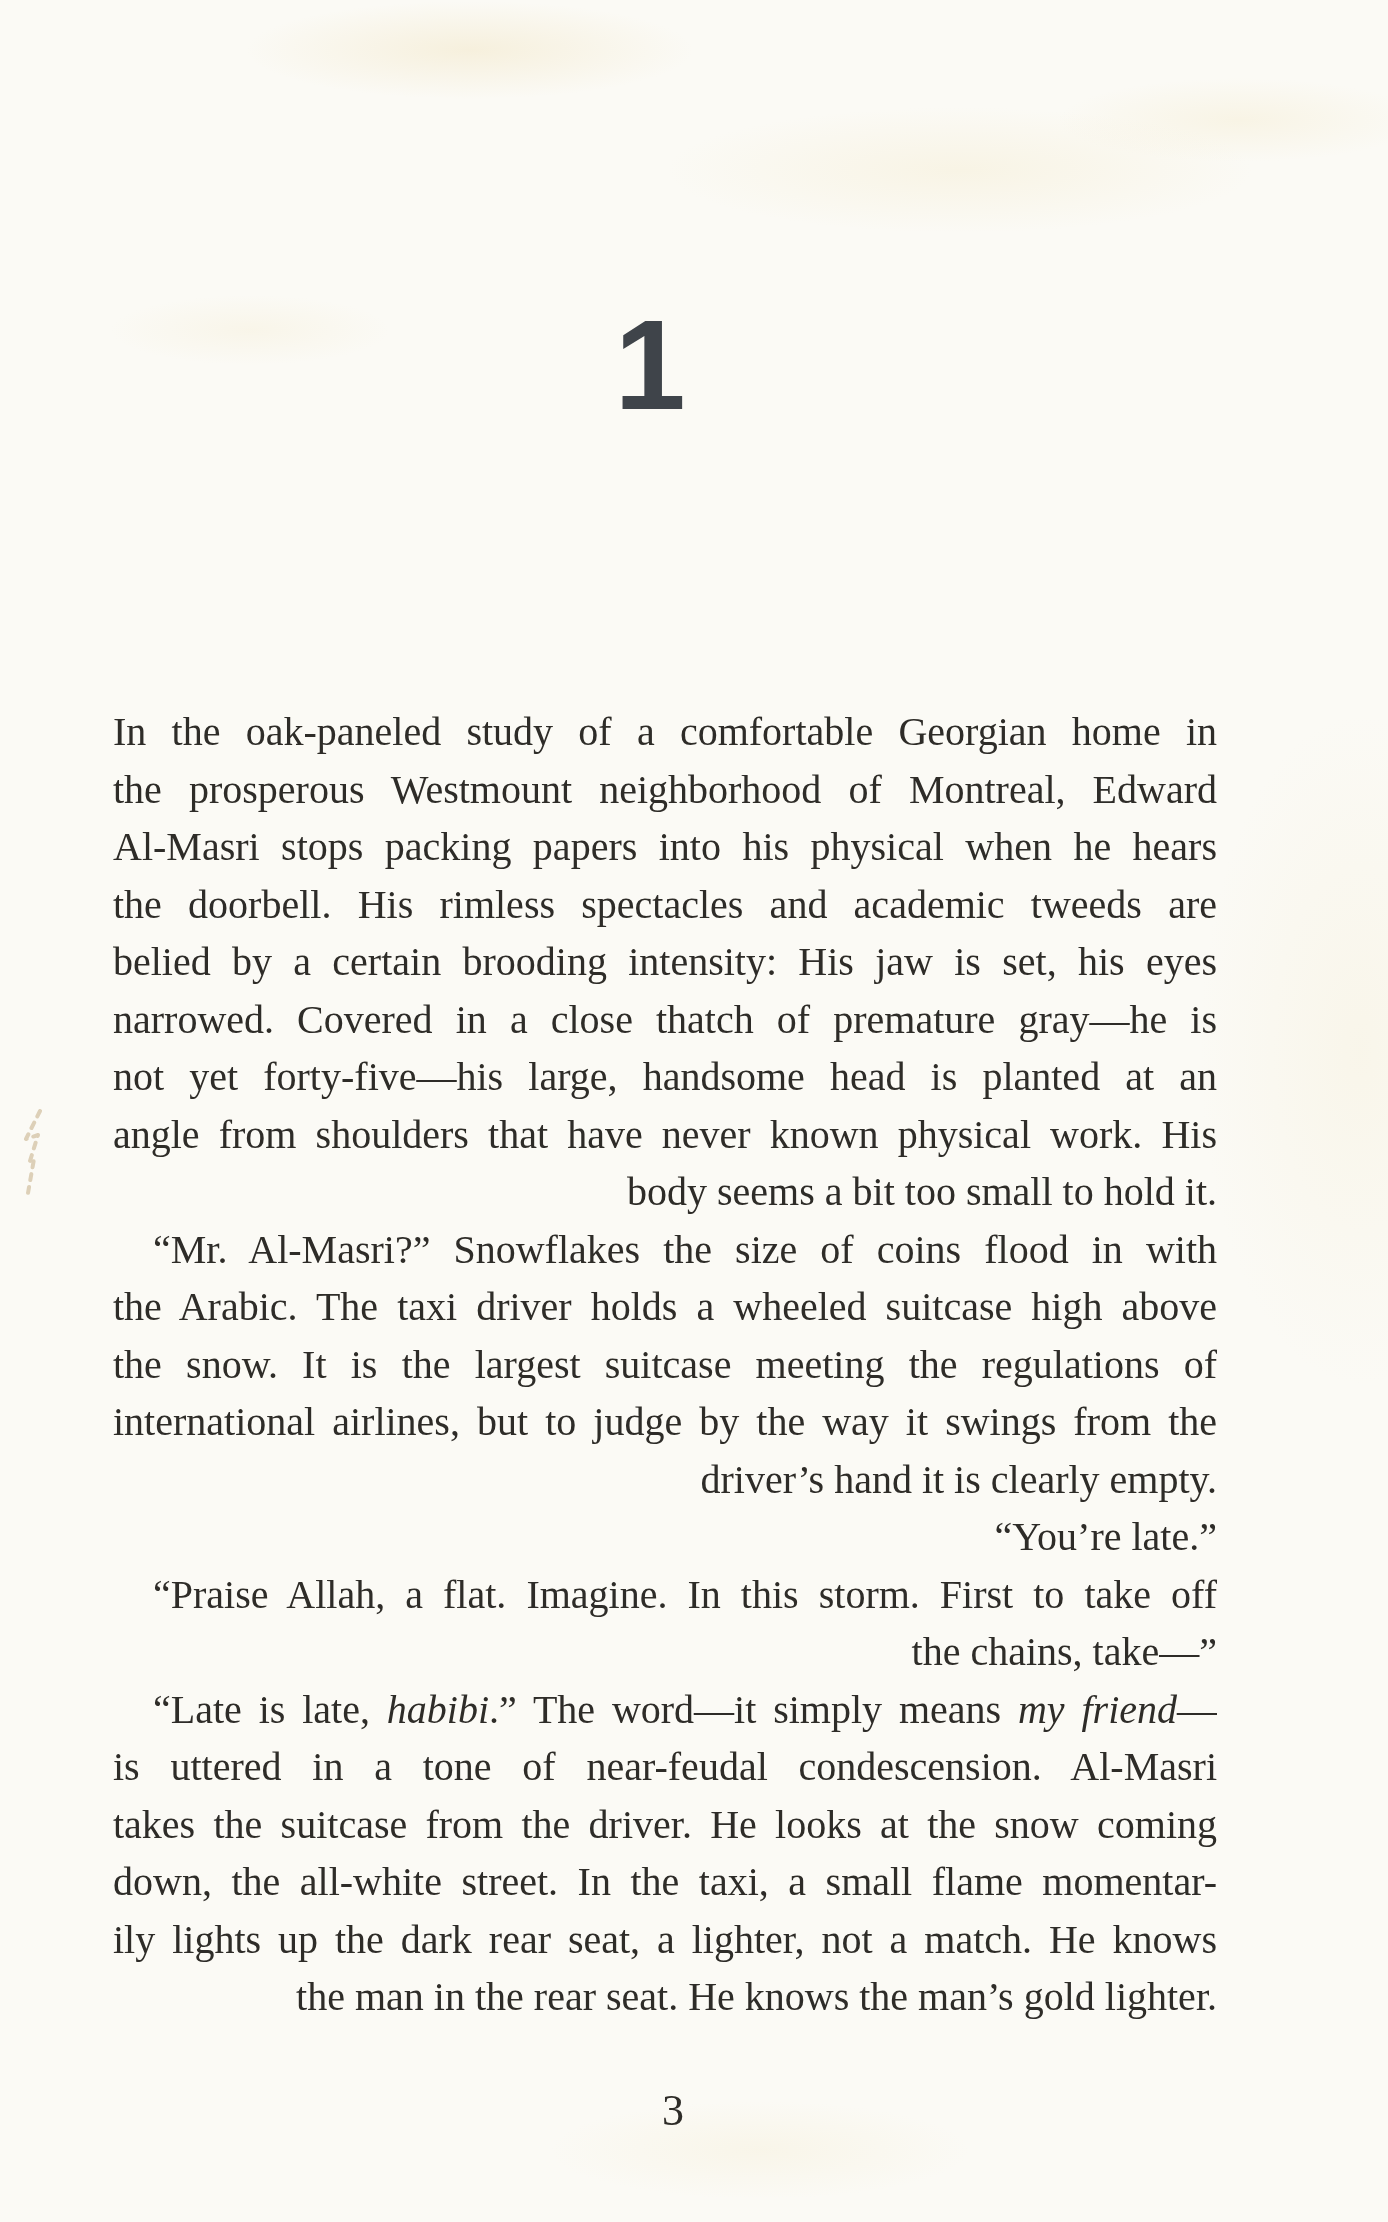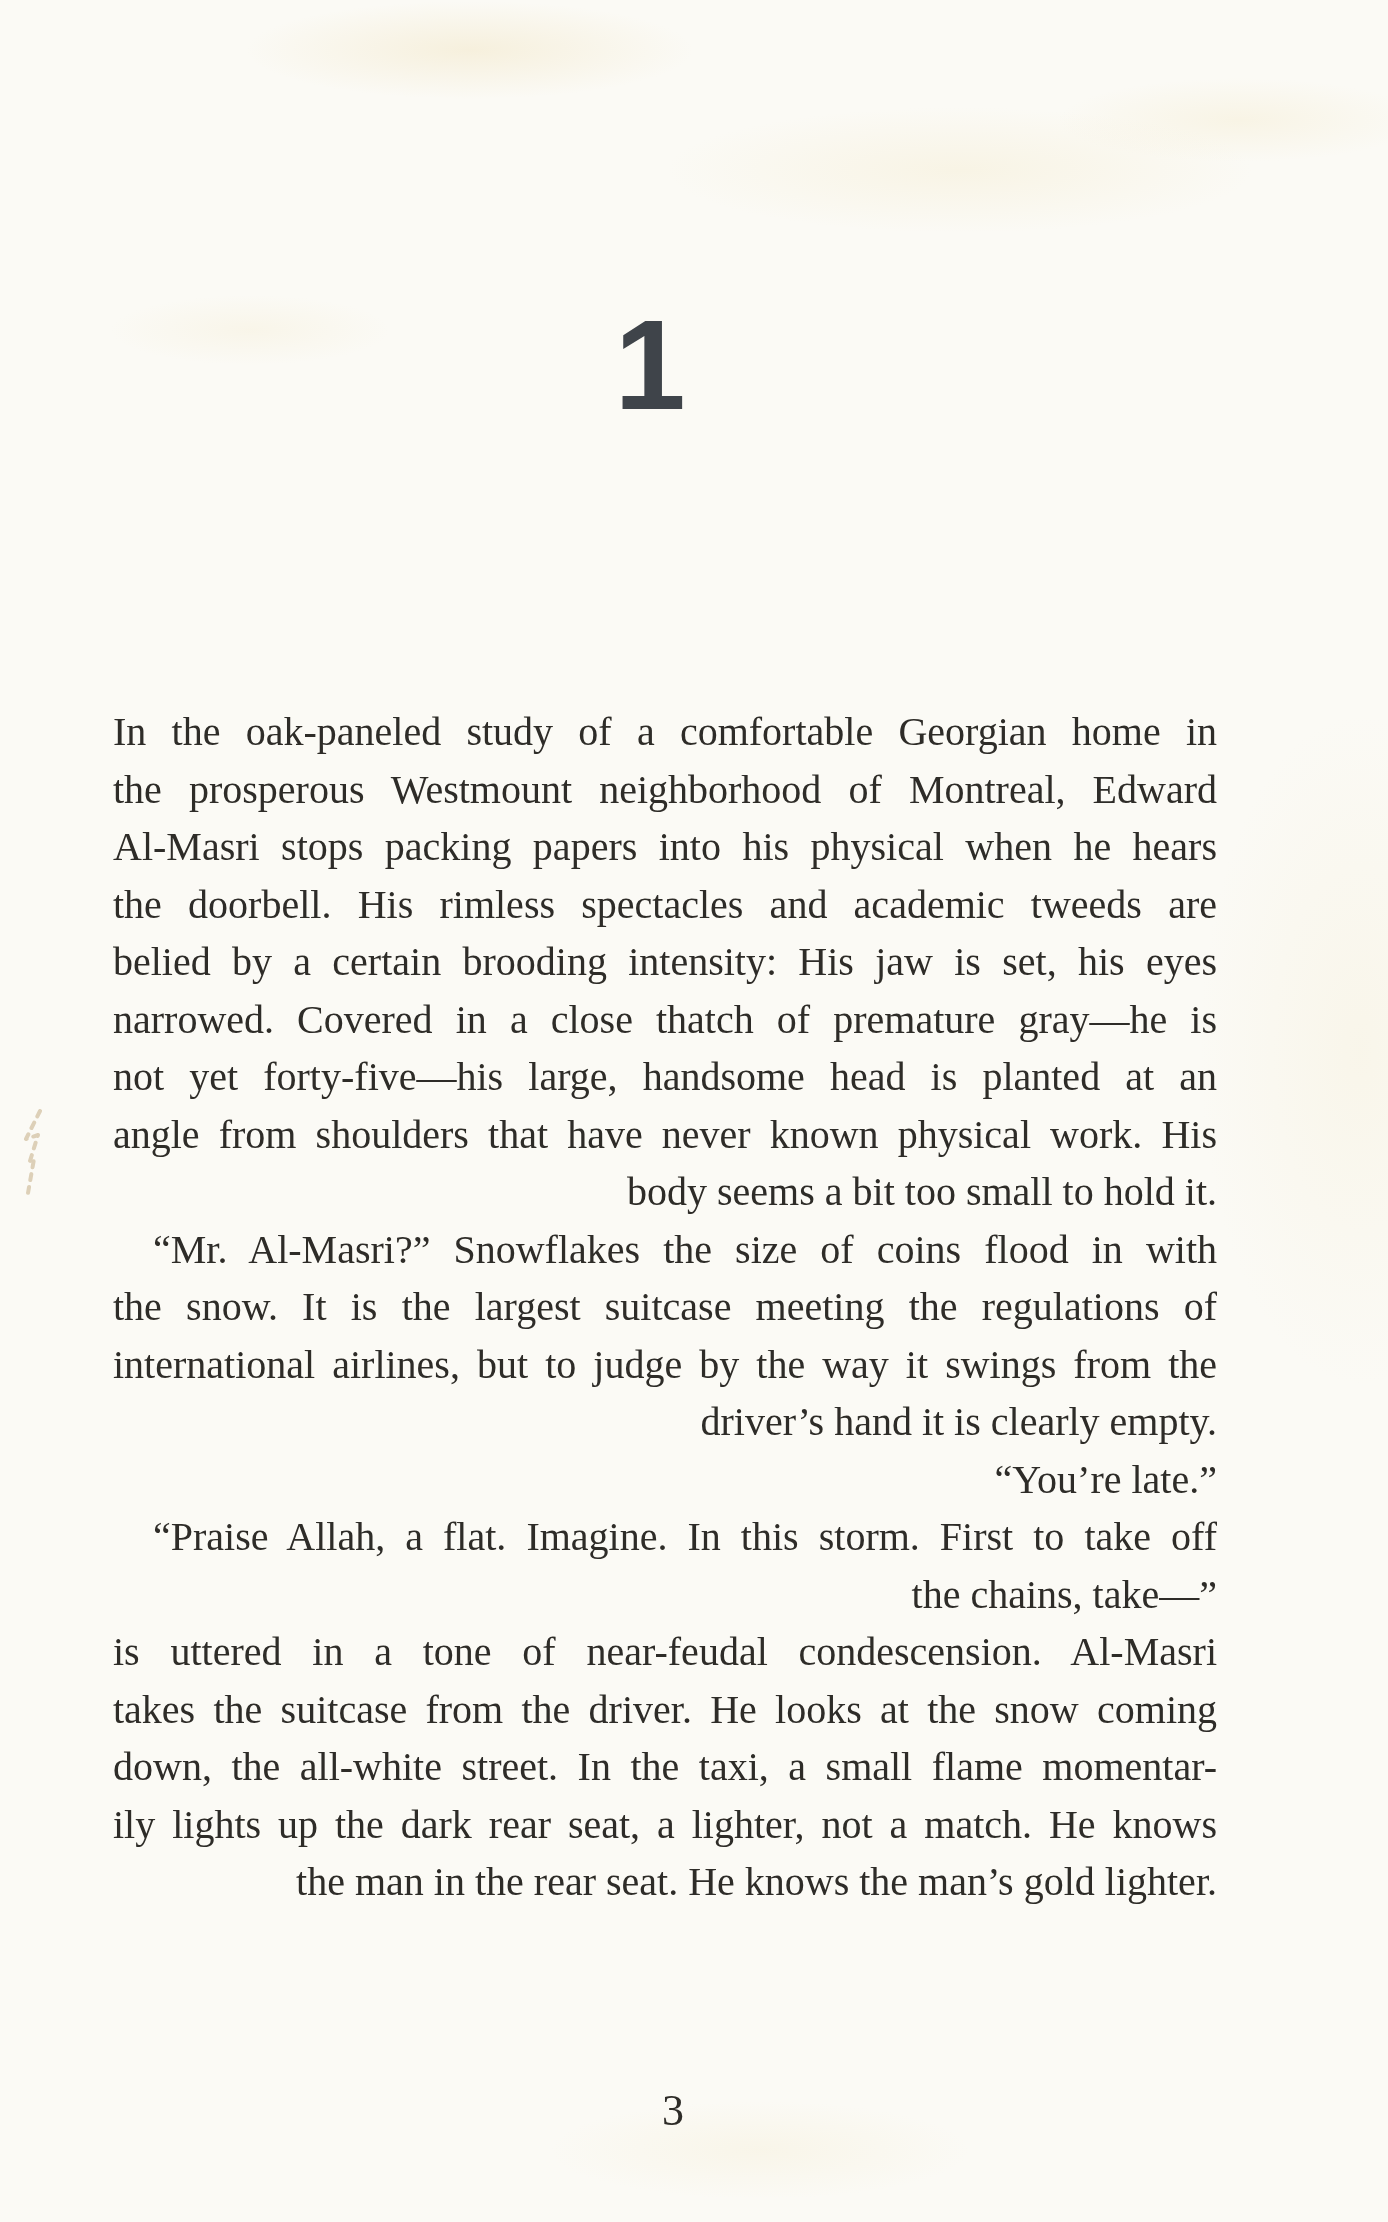--- a/index.html
+++ b/index.html
@@ -101,26 +101,28 @@
       <div class="line justify"><span>In the oak-paneled study of a comfortable Georgian home in</span></div>
       <div class="line justify"><span>the prosperous Westmount neighborhood of Montreal, Edward</span></div>
       <div class="line justify"><span>Al-Masri stops packing papers into his physical when he hears</span></div>
       <div class="line justify"><span>the doorbell. His rimless spectacles and academic tweeds are</span></div>
       <div class="line justify"><span>belied by a certain brooding intensity: His jaw is set, his eyes</span></div>
       <div class="line justify"><span>narrowed. Covered in a close thatch of premature gray—he is</span></div>
       <div class="line justify"><span>not yet forty-five—his large, handsome head is planted at an</span></div>
       <div class="line justify"><span>angle from shoulders that have never known physical work. His</span></div>
       <div class="line"><span>body seems a bit too small to hold it.</span></div>
       <div class="line justify indent"><span>“Mr. Al-Masri?” Snowflakes the size of coins flood in with</span></div>
+      <div class="line justify"><span>the Arabic. The taxi driver holds a wheeled suitcase high above</span></div>
       <div class="line justify"><span>the snow. It is the largest suitcase meeting the regulations of</span></div>
       <div class="line justify"><span>international airlines, but to judge by the way it swings from the</span></div>
       <div class="line"><span>driver’s hand it is clearly empty.</span></div>
       <div class="line indent"><span>“You’re late.”</span></div>
       <div class="line justify indent"><span>“Praise Allah, a flat. Imagine. In this storm. First to take off</span></div>
       <div class="line"><span>the chains, take—”</span></div>
+      <div class="line justify indent"><span>“Late is late, </span><span class="it">habibi</span><span>.” The word—it simply means </span><span class="it">my friend</span><span>—</span></div>
       <div class="line justify"><span>is uttered in a tone of near-feudal condescension. Al-Masri</span></div>
       <div class="line justify"><span>takes the suitcase from the driver. He looks at the snow coming</span></div>
       <div class="line justify"><span>down, the all-white street. In the taxi, a small flame momentar-</span></div>
       <div class="line justify"><span>ily lights up the dark rear seat, a lighter, not a match. He knows</span></div>
       <div class="line"><span>the man in the rear seat. He knows the man’s gold lighter.</span></div>
     </div>
 
   <div class="page-number">3</div>
 
 </div>

